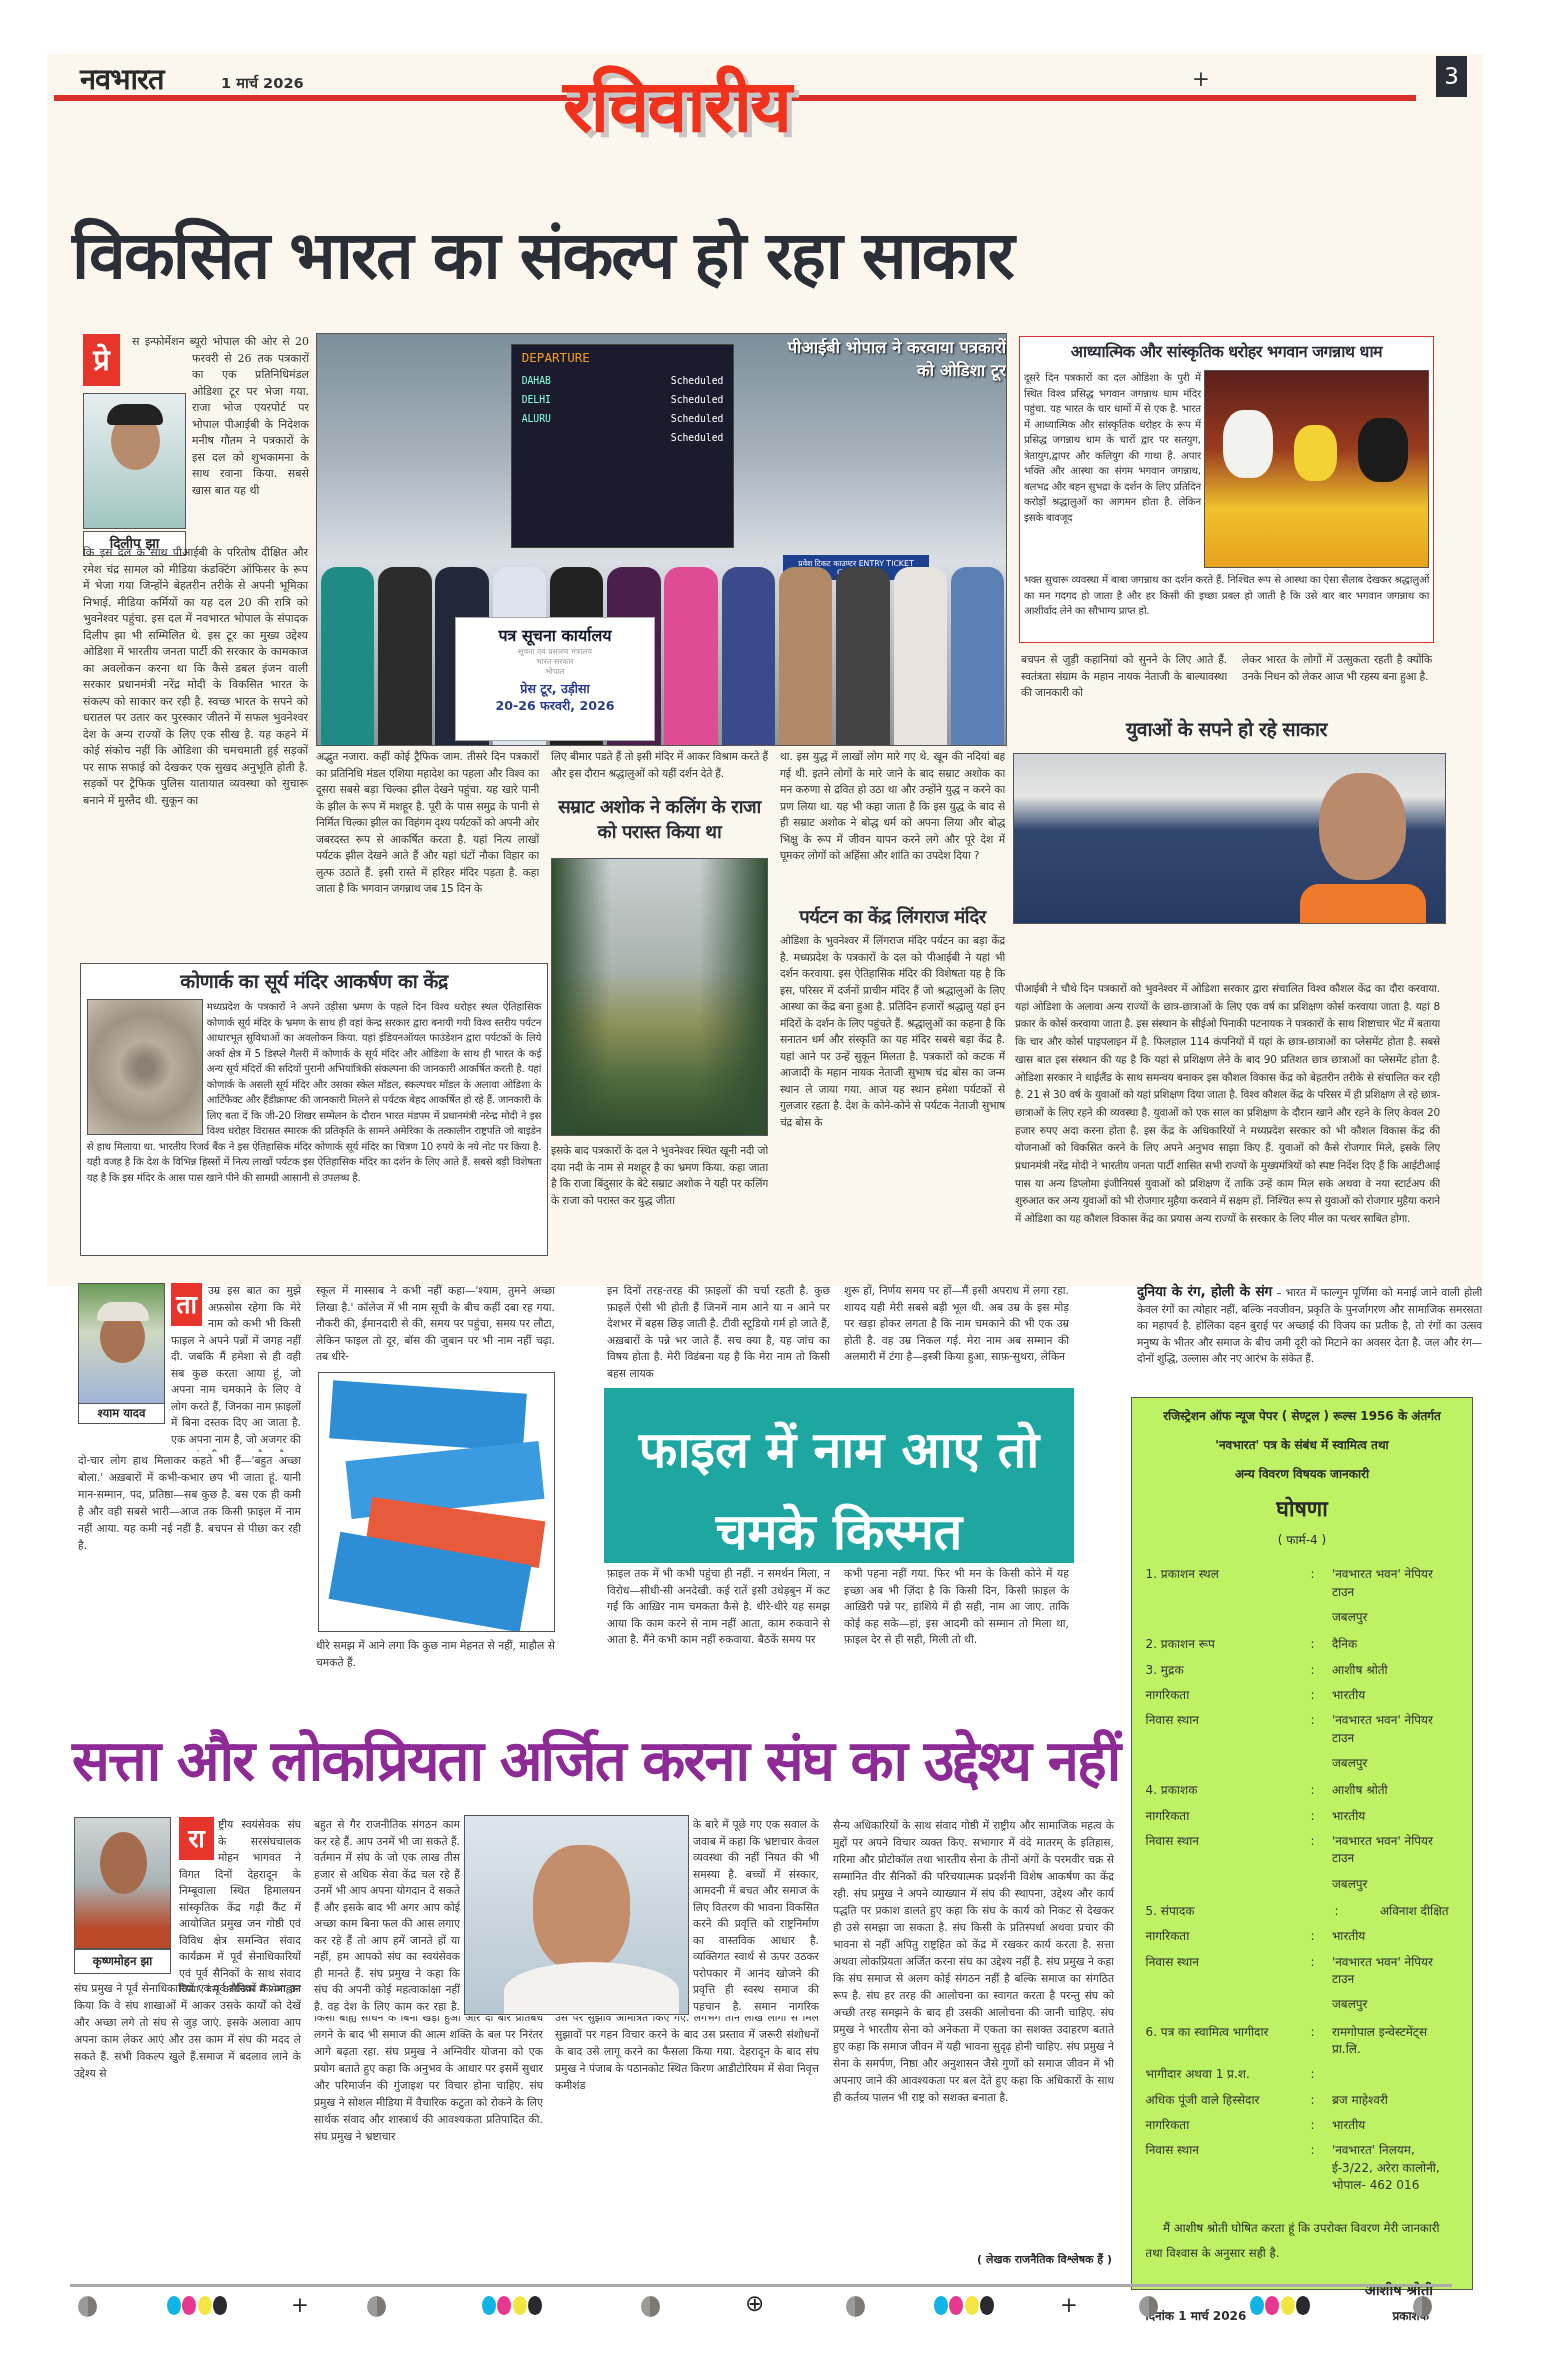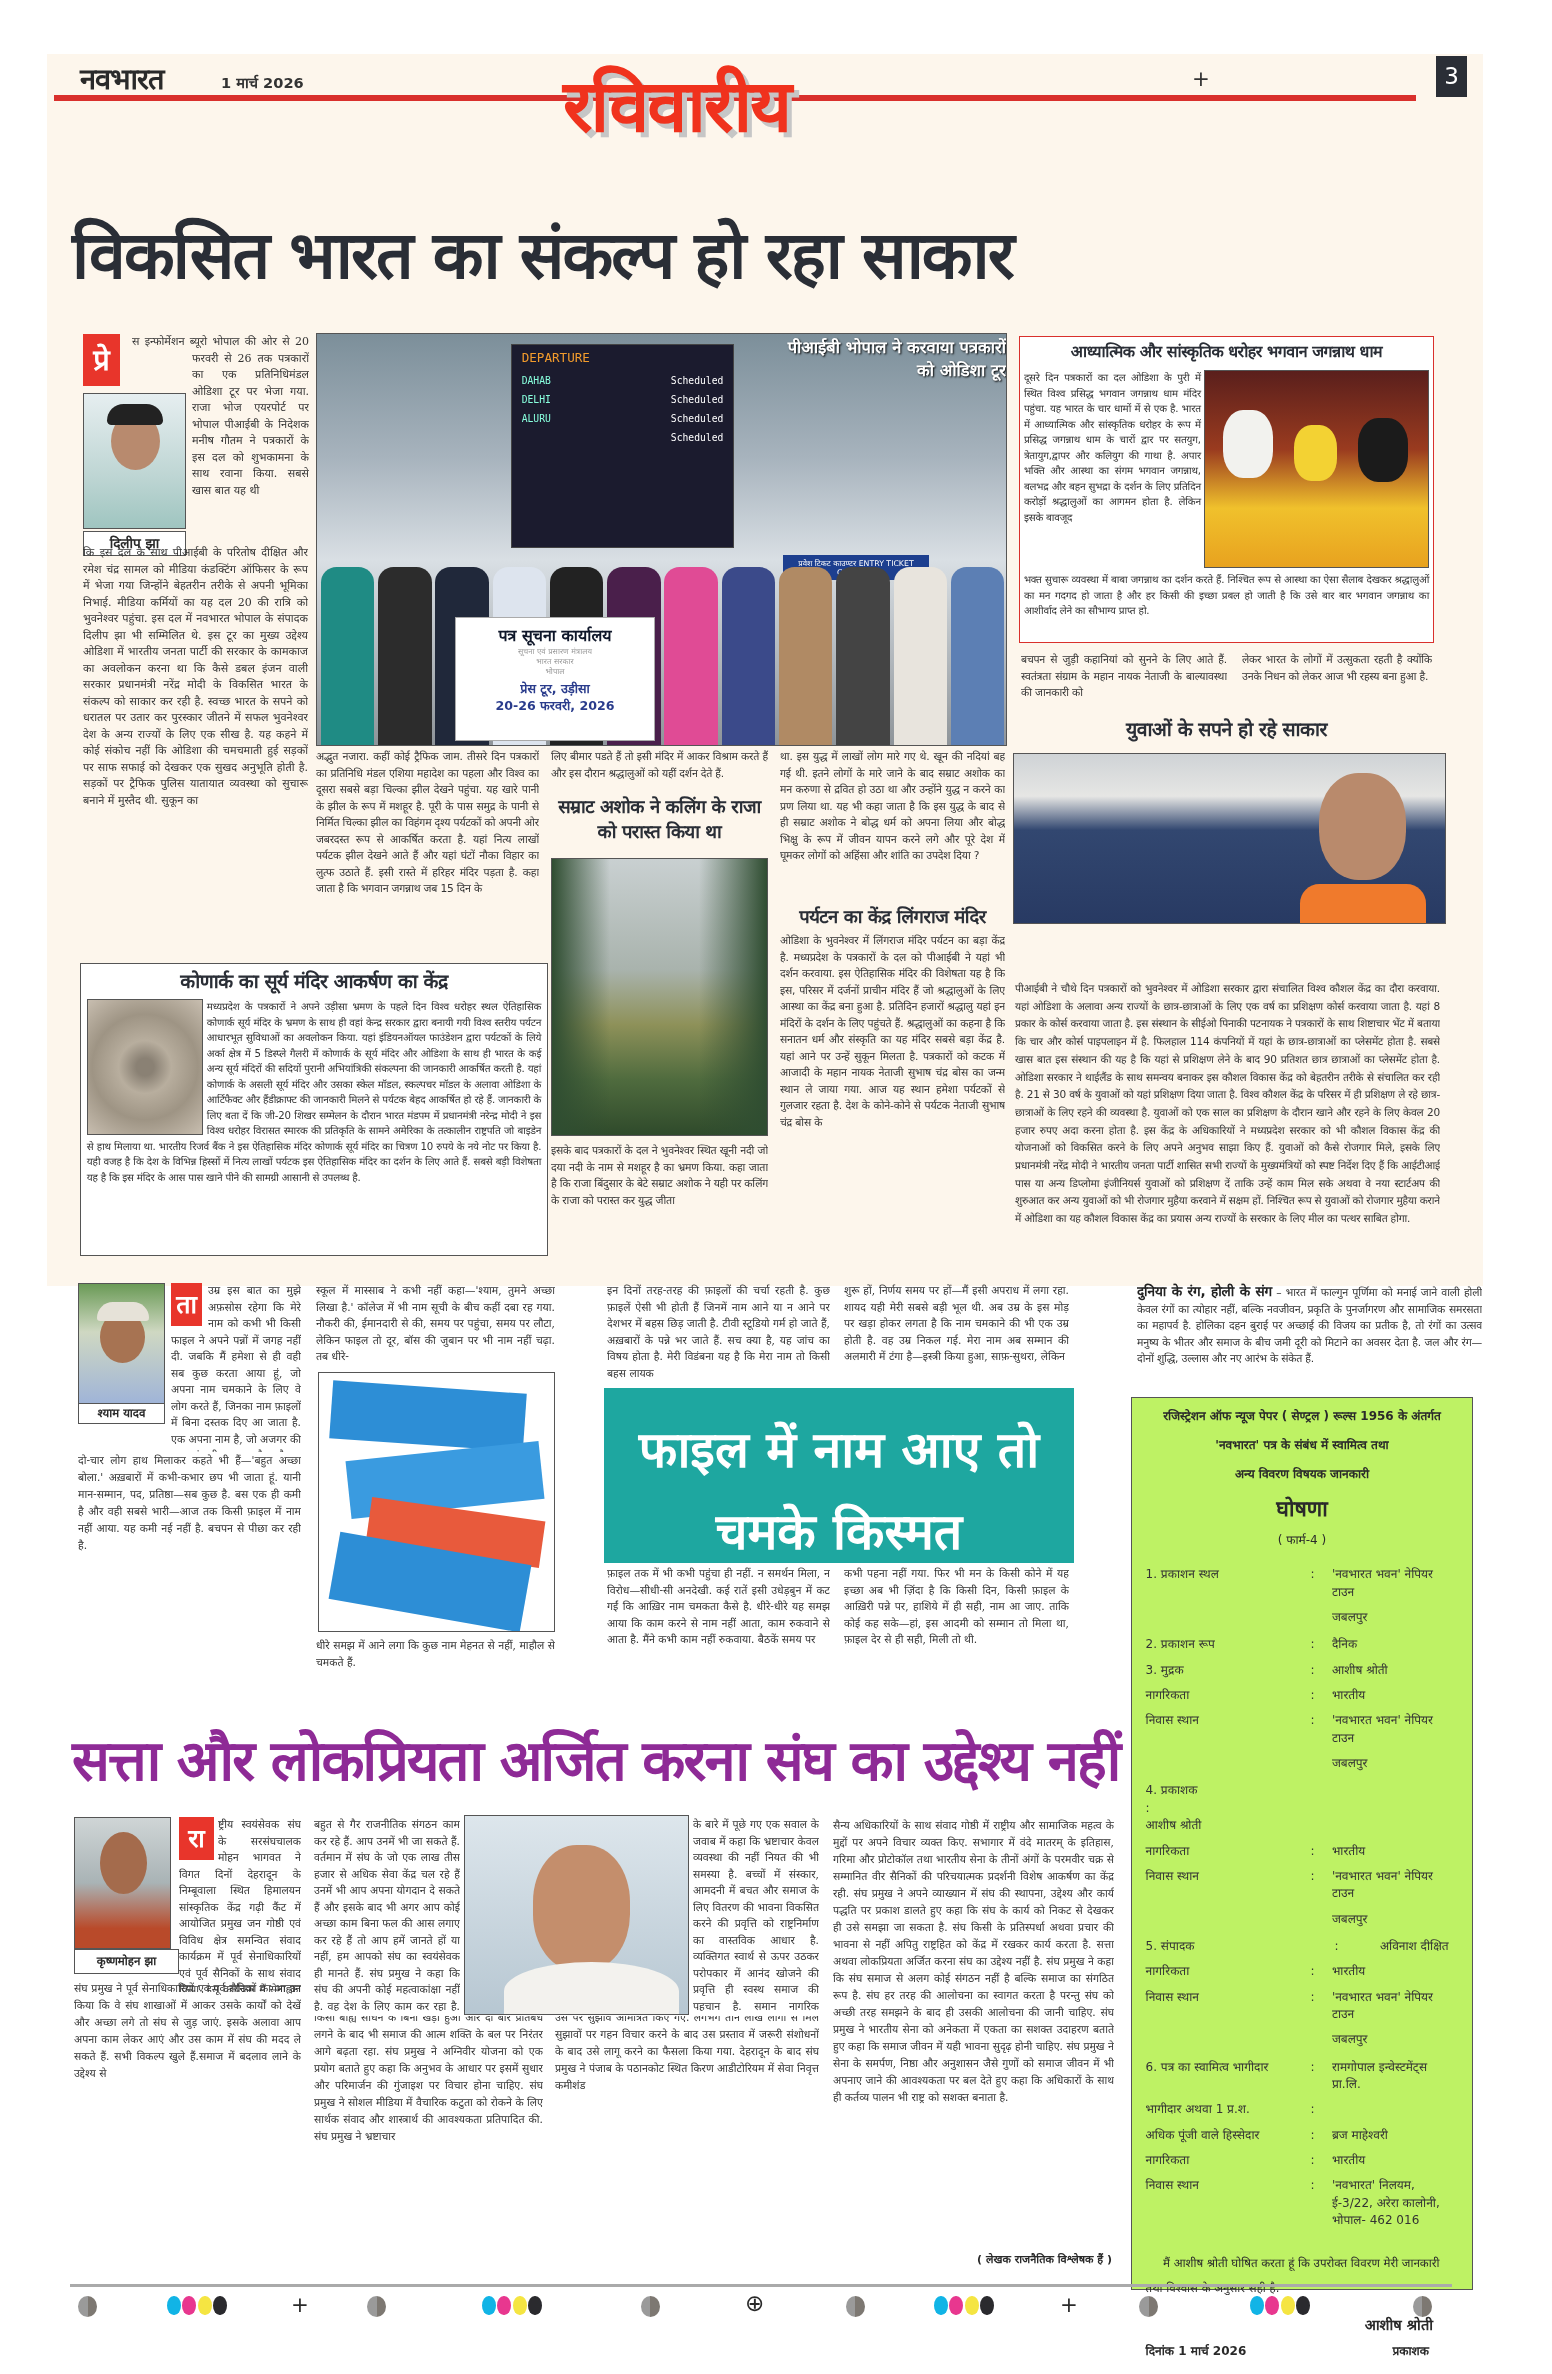--- a/index.html
+++ b/index.html
@@ -209,21 +209,21 @@
       <div class="decl-row" style="margin-bottom: 7.8px;">
         <span class="k">   निवास स्थान</span>
         <span class="c">:</span>
         <span style="flex: 1 1 0%;">'नवभारत भवन' नेपियर टाउन</span>
       </div>
       <div class="decl-row" style="margin-bottom: 9.7px;">
         <span class="k"></span>
         <span class="c"></span>
         <span style="flex: 1 1 0%;">जबलपुर</span>
       </div>
-      <div class="decl-row" style="margin-bottom: 7.8px; flex-direction: column;">
+      <div class="decl-row" style="margin-bottom: 7.8px;">
         <span class="k">4. प्रकाशक</span>
         <span class="c">:</span>
         <span style="flex: 1 1 0%;">आशीष श्रोती</span>
       </div>
       <div class="decl-row" style="margin-bottom: 7.8px;">
         <span class="k">   नागरिकता</span>
         <span class="c">:</span>
         <span style="flex: 1 1 0%;">भारतीय</span>
       </div>
       <div class="decl-row" style="margin-bottom: 7.8px;">
@@ -287,21 +287,21 @@
   <div style="display:flex;justify-content:space-between;padding:0 43px 0 13.6px;font-weight:bold;font-size:12px">
     <span>दिनांक 1 मार्च 2026</span>
     <span>प्रकाशक</span>
   </div>
 </div>
 
 <div class="abs purple" style="left:72px;top:1720px;width:1058px;line-height:82px">सत्ता और लोकप्रियता अर्जित करना संघ का उद्देश्य नहीं</div>
 <div class="abs photo" style="left:74px;top:1817px;width:97px;height:132px;background:linear-gradient(180deg,#cfd5d6,#a9b3b5 50%,#b94a2a 85%)">
   <div style="position:absolute;left:25px;top:13.6px;width:47px;height:62px;border-radius:50%;background:#a46b4c"></div>
 </div>
-<div class="abs caption-box" style="left:74px;top:1949px;width:105px;font-size:11.6px;line-height:23px">कृष्णमोहन झा</div>
+<div class="abs caption-box" style="left:74px;top:1949px;width:97px;font-size:11.6px;line-height:23px">कृष्णमोहन झा</div>
 <div class="abs dropcap" style="left:179px;top:1817px;width:35px;height:43px;line-height:43px;font-size:25px">रा</div>
 <div class="abs txt" style="left:179px;top:1817px;width:122px;height:175px;overflow:hidden;font-size:10.7px;line-height:16.5px">
   <div style="float:left;width:39px;height:49px"></div><span>ष्ट्रीय स्वयंसेवक संघ के सरसंघचालक मोहन भागवत ने विगत दिनों देहरादून के निम्बूवाला स्थित हिमालयन सांस्कृतिक केंद्र गढ़ी कैंट में आयोजित प्रमुख जन गोष्ठी एवं विविध क्षेत्र समन्वित संवाद कार्यक्रम में पूर्व सेनाधिकारियों एवं पूर्व सैनिकों के साथ संवाद किया. इस कार्यक्रम में सेना का नेतृत्व कर चुके सेवा निवृत्त 6 जनरल, वाइस एडमिरल, डीजी कास्ट गार्ड, ब्रिगेडियर एवं 50 से अधिक कर्नल रैंक के सेवानिवृत्त सेनाधिकारियों सहित हवलदार एवं कप्तान को रैंक के सैकड़ों पूर्व सैनिकों ने अपनी उपस्थिति दर्ज कराई. कार्यक्रम के प्रथम सत्र में संघ प्रमुख ने अपना सारगर्भित उद्बोधन दिया एवं द्वितीय सत्र में उन्होंने सामाजिक एवं राष्ट्रीय महत्व के समसामयिक विषयों पर केंद्रित प्रश्नों के उत्तर दिए. संघ प्रमुख ने पूर्व सेनाधिकारियों एवं पूर्व सैनिकों का आह्वान किया कि वे संघ शाखाओं में आकर उसके कार्यों को देखें और अच्छा लगे तो संघ से जुड़ जाएं. इसके अलावा आप अपना काम लेकर आएं और उस काम में संघ की मदद ले सकते हैं. सभी विकल्प खुले हैं.समाज में बदलाव लाने के उद्देश्य से</span>
 </div>
 <div class="abs txt" style="left:74px;top:1980px;width:227px;height:291px;overflow:hidden;font-size:10.7px;line-height:17px">
     <span style="display:block;margin-top:-204px">ष्ट्रीय स्वयंसेवक संघ के सरसंघचालक मोहन भागवत ने विगत दिनों देहरादून के निम्बूवाला स्थित हिमालयन सांस्कृतिक केंद्र गढ़ी कैंट में आयोजित प्रमुख जन गोष्ठी एवं विविध क्षेत्र समन्वित संवाद कार्यक्रम में पूर्व सेनाधिकारियों एवं पूर्व सैनिकों के साथ संवाद किया. इस कार्यक्रम में सेना का नेतृत्व कर चुके सेवा निवृत्त 6 जनरल, वाइस एडमिरल, डीजी कास्ट गार्ड, ब्रिगेडियर एवं 50 से अधिक कर्नल रैंक के सेवानिवृत्त सेनाधिकारियों सहित हवलदार एवं कप्तान को रैंक के सैकड़ों पूर्व सैनिकों ने अपनी उपस्थिति दर्ज कराई. कार्यक्रम के प्रथम सत्र में संघ प्रमुख ने अपना सारगर्भित उद्बोधन दिया एवं द्वितीय सत्र में उन्होंने सामाजिक एवं राष्ट्रीय महत्व के समसामयिक विषयों पर केंद्रित प्रश्नों के उत्तर दिए. संघ प्रमुख ने पूर्व सेनाधिकारियों एवं पूर्व सैनिकों का आह्वान किया कि वे संघ शाखाओं में आकर उसके कार्यों को देखें और अच्छा लगे तो संघ से जुड़ जाएं. इसके अलावा आप अपना काम लेकर आएं और उस काम में संघ की मदद ले सकते हैं. सभी विकल्प खुले हैं.समाज में बदलाव लाने के उद्देश्य से</span>
   </div>
 
 <div class="abs txt" style="left:314px;top:1817px;width:146px;height:194px;overflow:hidden;font-size:10.7px;line-height:16.5px">बहुत से गैर राजनीतिक संगठन काम कर रहे हैं. आप उनमें भी जा सकते हैं. वर्तमान में संघ के जो एक लाख तीस हजार से अधिक सेवा केंद्र चल रहे हैं उनमें भी आप अपना योगदान दे सकते हैं और इसके बाद भी अगर आप कोई अच्छा काम बिना फल की आस लगाए कर रहे हैं तो आप हमें जानते हों या नहीं, हम आपको संघ का स्वयंसेवक ही मानते हैं. संघ प्रमुख ने कहा कि संघ की अपनी कोई महत्वाकांक्षा नहीं है. वह देश के लिए काम कर रहा है. संघ का उद्देश्य व्यक्ति निर्माण है. समाज का संगठित सामर्थ्य प्रत्येक नागरिक को सुदृढ़ बनाता है इसलिए समाज का नेतृत्व चरित्रवान और अनुशासित होना अनिवार्य है. संघ प्रमुख ने कहा कि संघ किसी बाह्य साधन के बिना खड़ा हुआ और दो बार प्रतिबंध लगने के बाद भी समाज की आत्म शक्ति के बल पर निरंतर आगे बढ़ता रहा. संघ प्रमुख ने अग्निवीर योजना को एक प्रयोग बताते हुए कहा कि अनुभव के आधार पर इसमें सुधार और परिमार्जन की गुंजाइश पर विचार होना चाहिए. संघ प्रमुख ने सोशल मीडिया में वैचारिक कटुता को रोकने के लिए सार्थक संवाद और शास्त्रार्थ की आवश्यकता प्रतिपादित की. संघ प्रमुख ने भ्रष्टाचार</div>
 <div class="abs photo" style="left:464px;top:1815px;width:225px;height:200px;background:linear-gradient(180deg,#dde6ec,#b7c7d2)">

